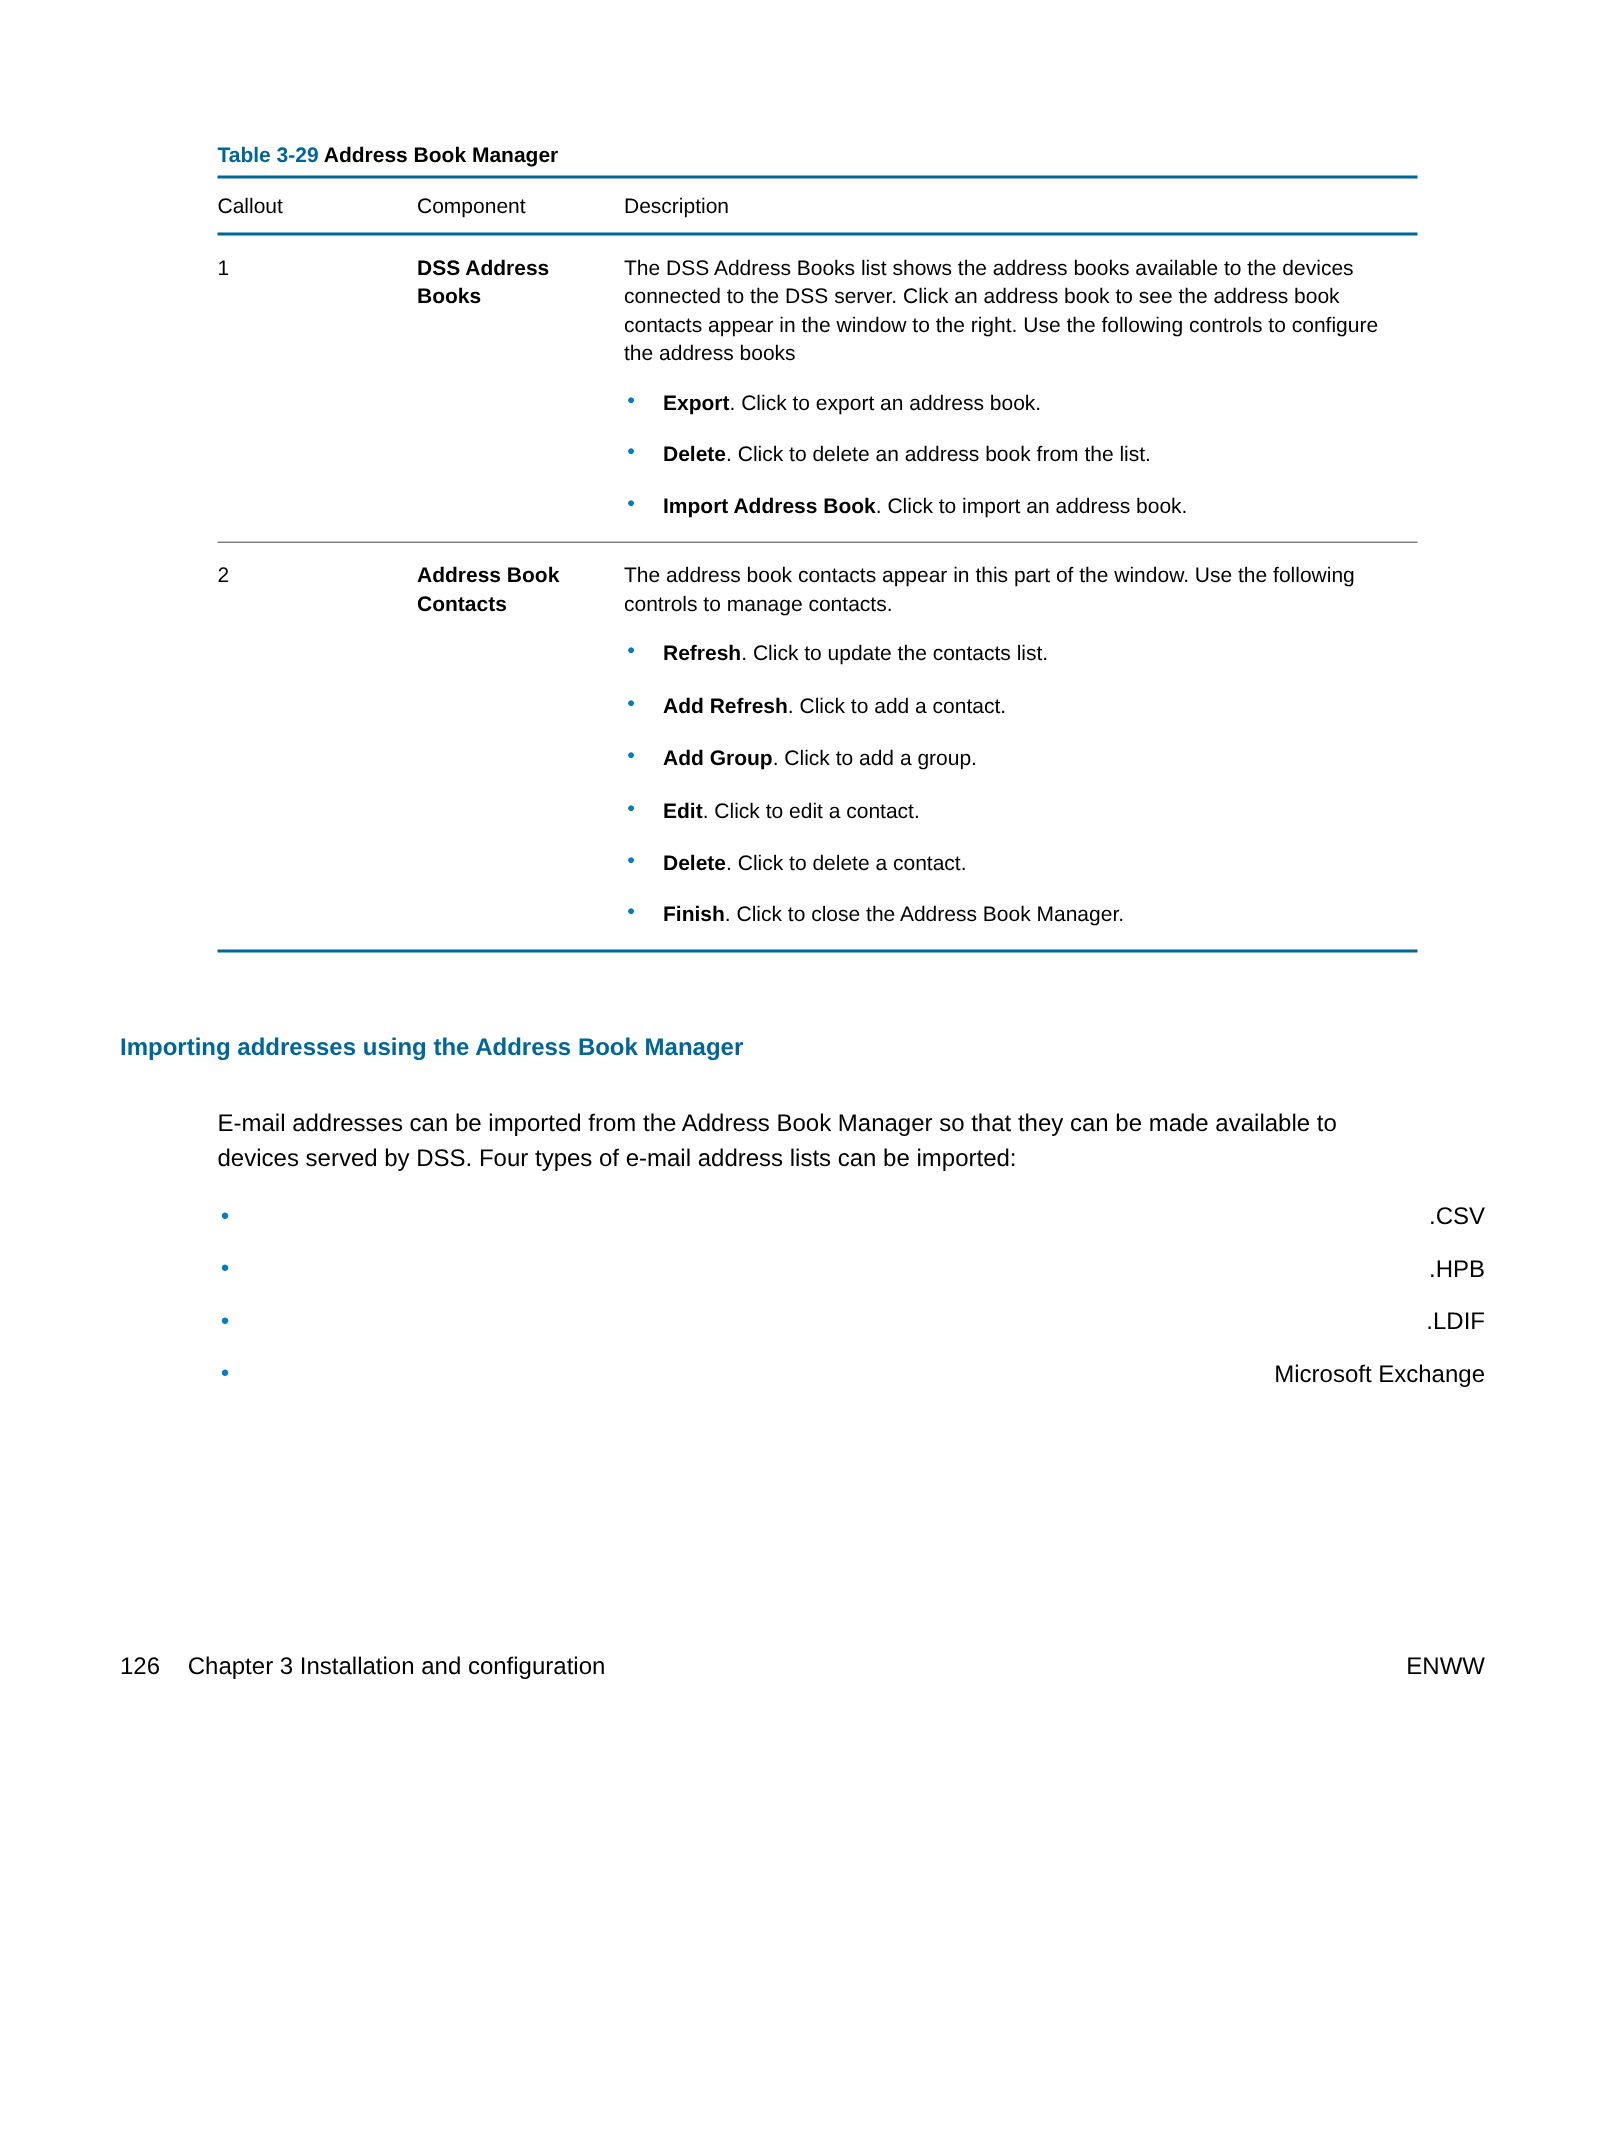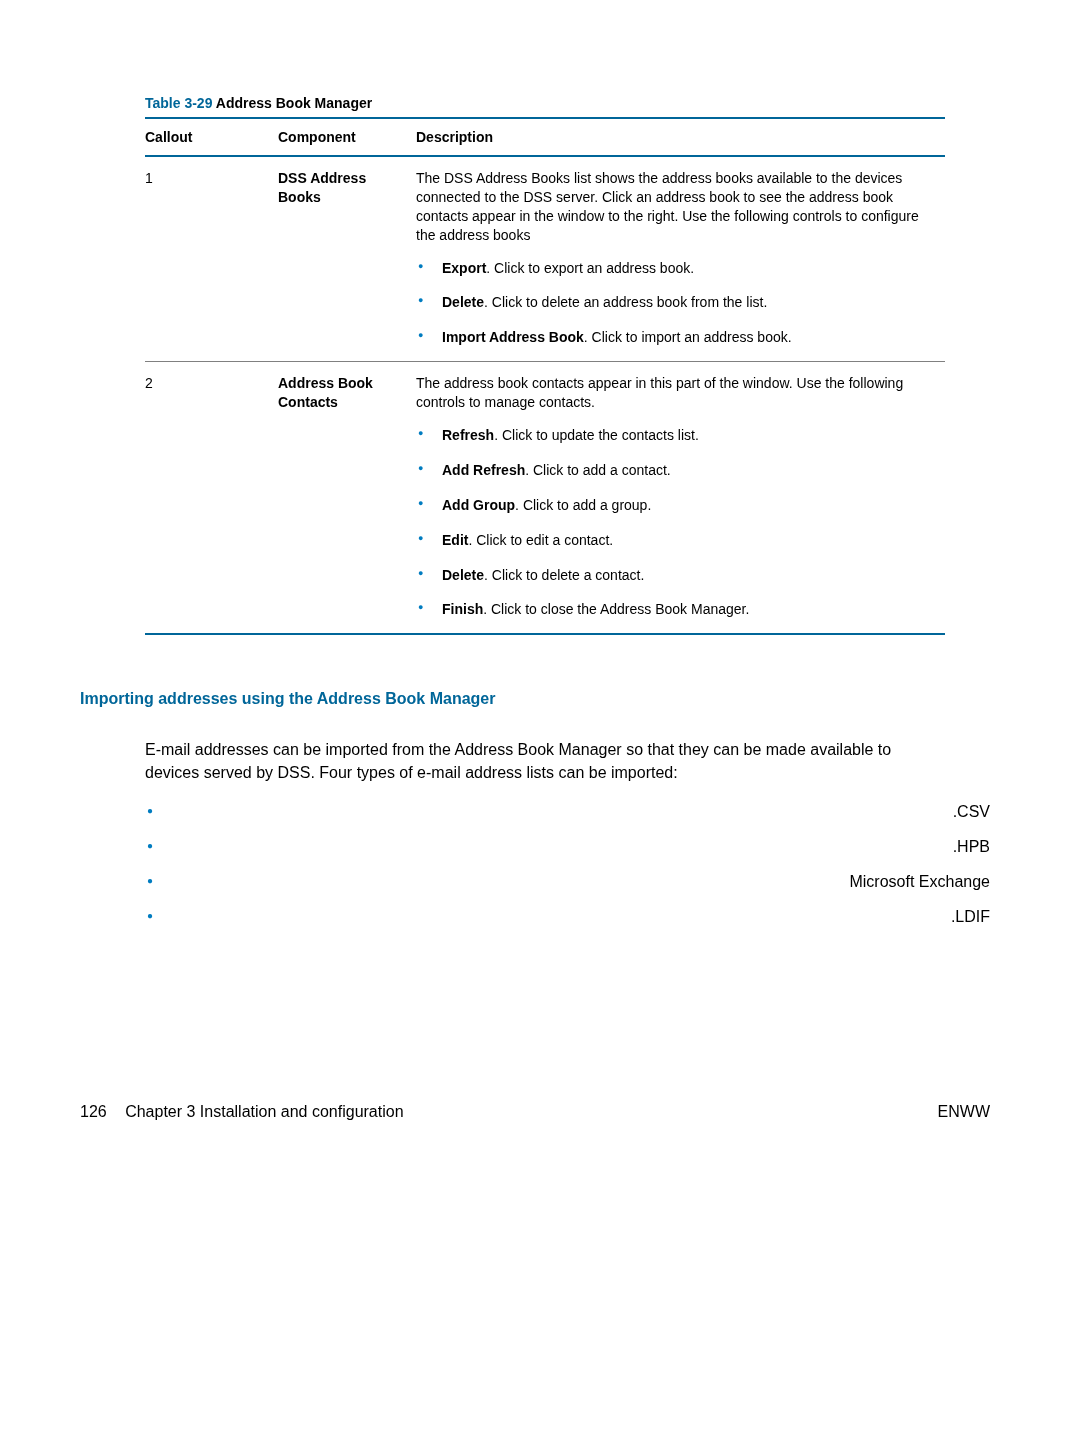--- a/index.html
+++ b/index.html
@@ -30,21 +30,21 @@
     font-weight: bold;
   }
   table.abm {
     width: 800px;
     margin-left: 65px;
     border-collapse: collapse;
     font-size: 14px;
   }
   table.abm thead th {
     text-align: left;
-    font-weight: bold;
+    font-weight: normal;
     padding: 10px 8px 10px 0;
     vertical-align: top;
   }
   table.abm tbody td {
     vertical-align: top;
     padding: 12px 8px 14px 0;
     line-height: 1.35;
   }
   .th-border-top    { border-top: 2px solid #006699; }
   .th-border-bottom { border-bottom: 2px solid #006699; }
@@ -165,22 +165,22 @@
     </tbody>
   </table>
 
   <h3 class="section-heading">Importing addresses using the Address Book Manager</h3>
 
   <p class="body-para">E-mail addresses can be imported from the Address Book Manager so that they can be made available to devices served by DSS. Four types of e-mail address lists can be imported:</p>
 
   <ul class="body-list">
     <li>.CSV</li>
     <li>.HPB</li>
+    <li>.LDIF</li>
     <li>Microsoft Exchange</li>
-    <li>.LDIF</li>
   </ul>
 
   <div class="footer">
     <div class="left">
       <span class="page-num">126</span>
       <span>Chapter 3   Installation and configuration</span>
     </div>
     <div class="right">ENWW</div>
   </div>
 

